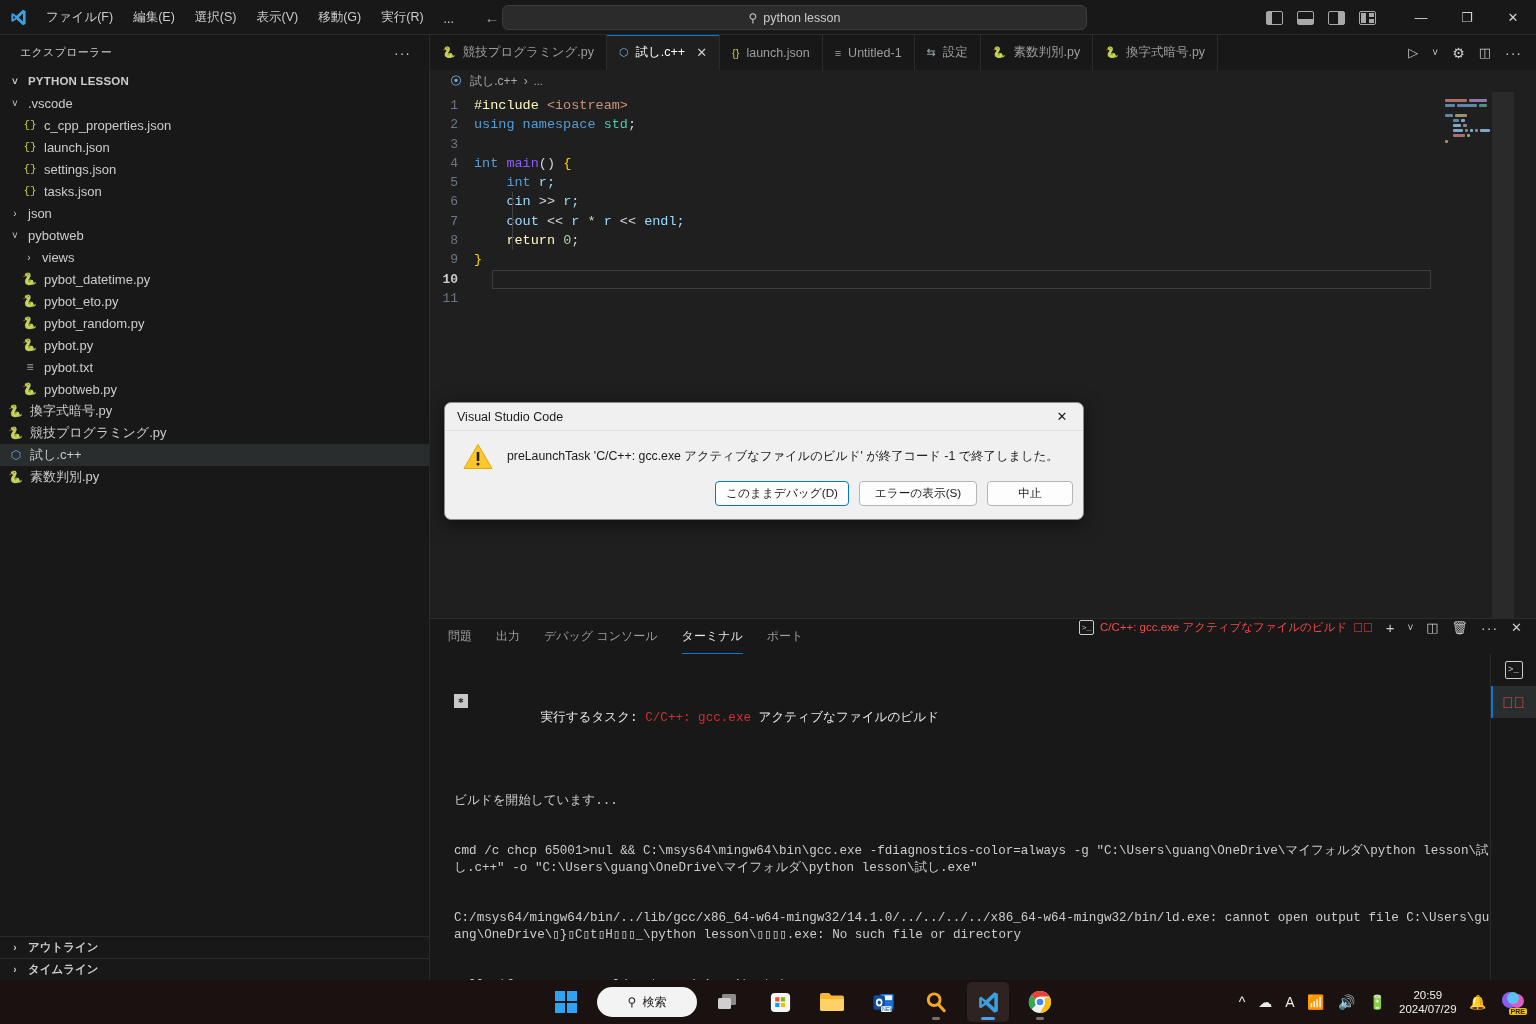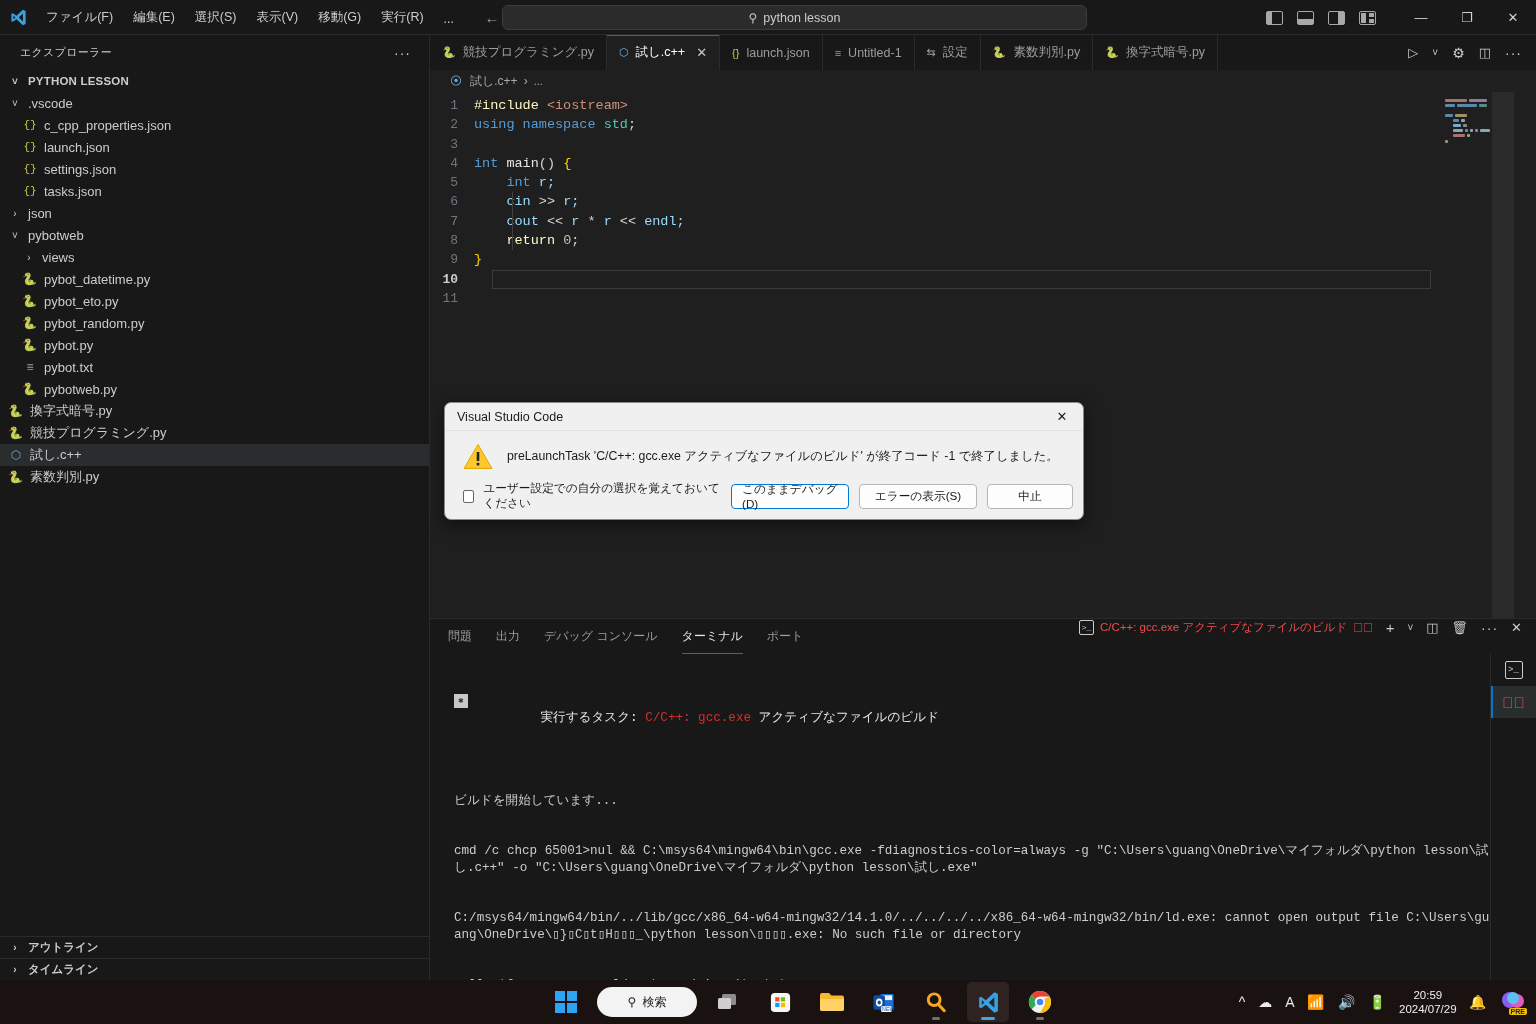--- a/index.html
+++ b/index.html
@@ -95,21 +95,21 @@
   .code {
     font-family:"Liberation Mono", monospace; font-size:13.5px; line-height:19.3px;
     padding-top:4px;
   }
   .cline { display:flex; height:19.3px; }
   .ln { width:44px; text-align:right; color:#6e7681; padding-right:16px; font-size:13px; }
   .ln.cur { color:#cccccc; font-weight:bold; }
   .ctext { white-space:pre; }
   .k-pink { color:#fef9c3; }
   .k-blue { color:#569cd6; }
-  .k-ylw  { color:#e5e5e5; }
+  .k-ylw  { color:#8b5cf6; }
   .k-org  { color:#ce9178; }
   .k-cyan { color:#4ec9b0; }
   .k-var  { color:#9cdcfe; }
   .k-pln  { color:#d4d4d4; }
   .k-num  { color:#b5cea8; }
   .k-brc  { color:#ffd700; }
   .cur-line-box {
     position:absolute; left:62px; right:105px; height:19.3px; border:1px solid #3c3c3c;
   }
   .indent-guide { position:absolute; width:1px; background:#404040; }
@@ -509,24 +509,20 @@
       <div class="warn-tri">
         <svg width="30" height="27" viewBox="0 0 30 27">
           <path d="M15 1.5 L29 25.5 L1 25.5 Z" fill="#ffc72c" stroke="#e0a800" stroke-width="1"></path>
           <rect x="13.7" y="9" width="2.6" height="9" fill="#222"></rect>
           <rect x="13.7" y="19.8" width="2.6" height="2.6" fill="#222"></rect>
         </svg>
       </div>
       <div class="modal-msg">preLaunchTask 'C/C++: gcc.exe アクティブなファイルのビルド' が終了コード -1 で終了しました。</div>
     </div>
     <div class="modal-footer">
-      <label class="cbx-wrap">
-        <span class="cbx"></span>
-        <span>ユーザー設定での自分の選択を覚えておいてください</span>
-      </label>
       <div class="mbtns">
         <div class="mbtn primary">このままデバッグ(D)</div>
         <div class="mbtn">エラーの表示(S)</div>
         <div class="mbtn small">中止</div>
       </div>
     </div>
   </div>
 
   <div class="taskbar">
     <div class="tb-center">

